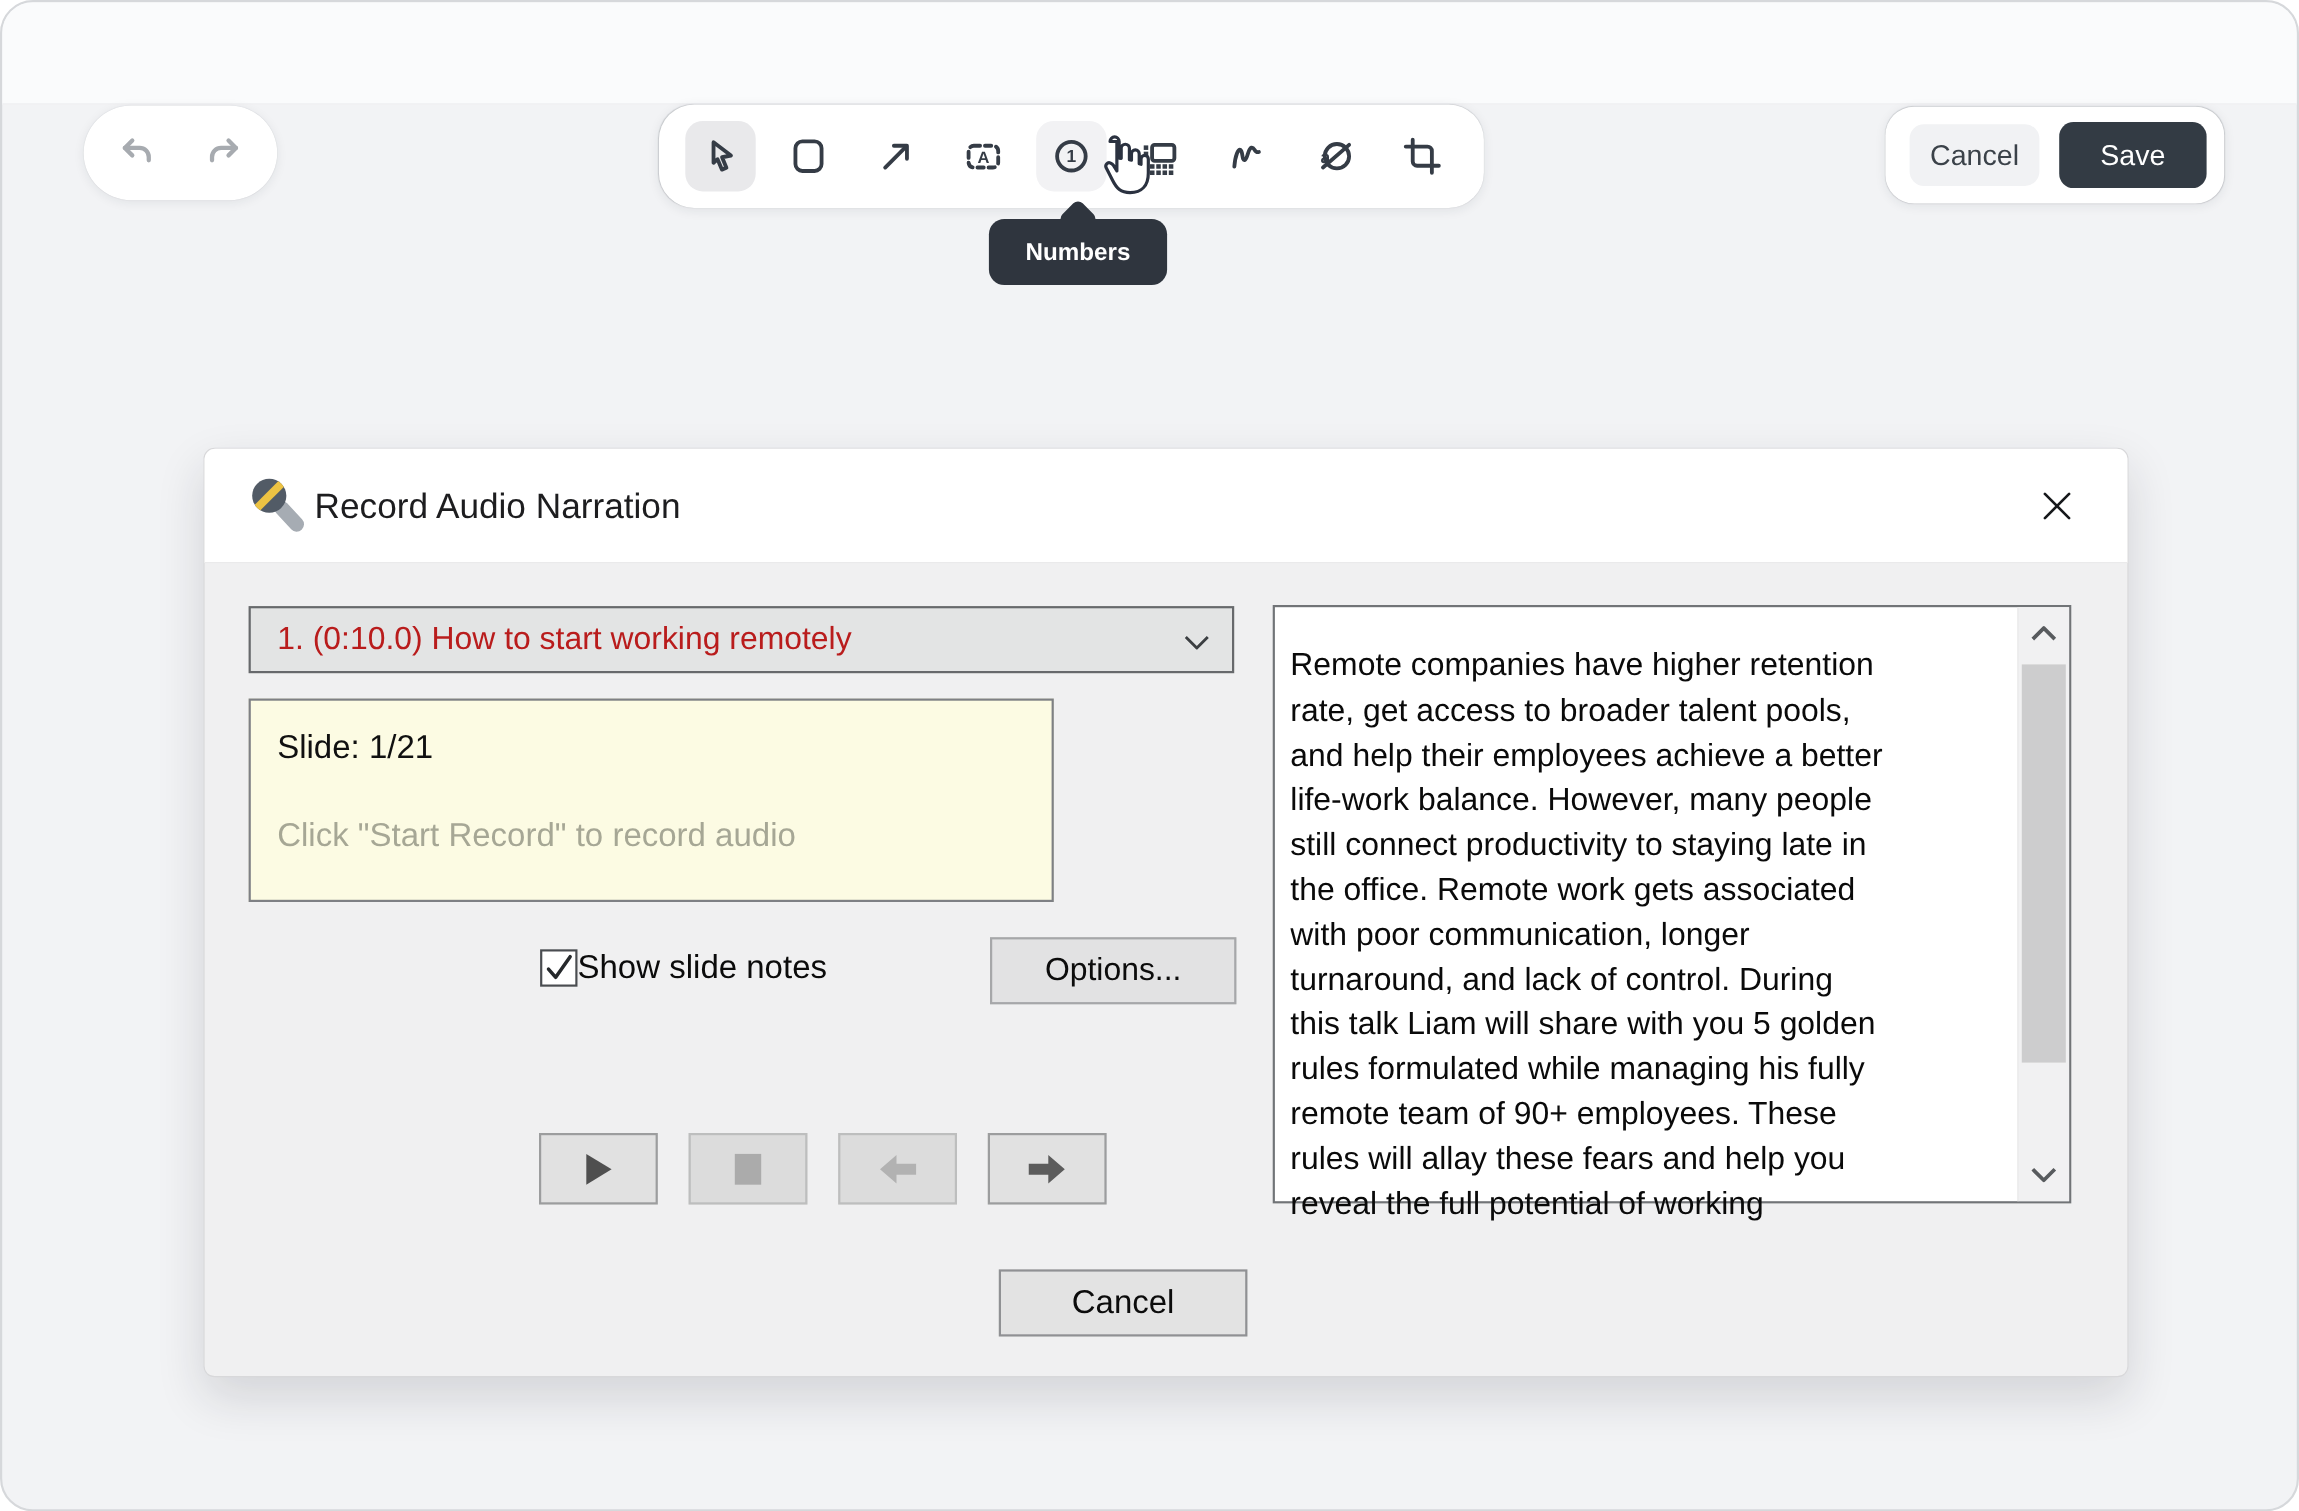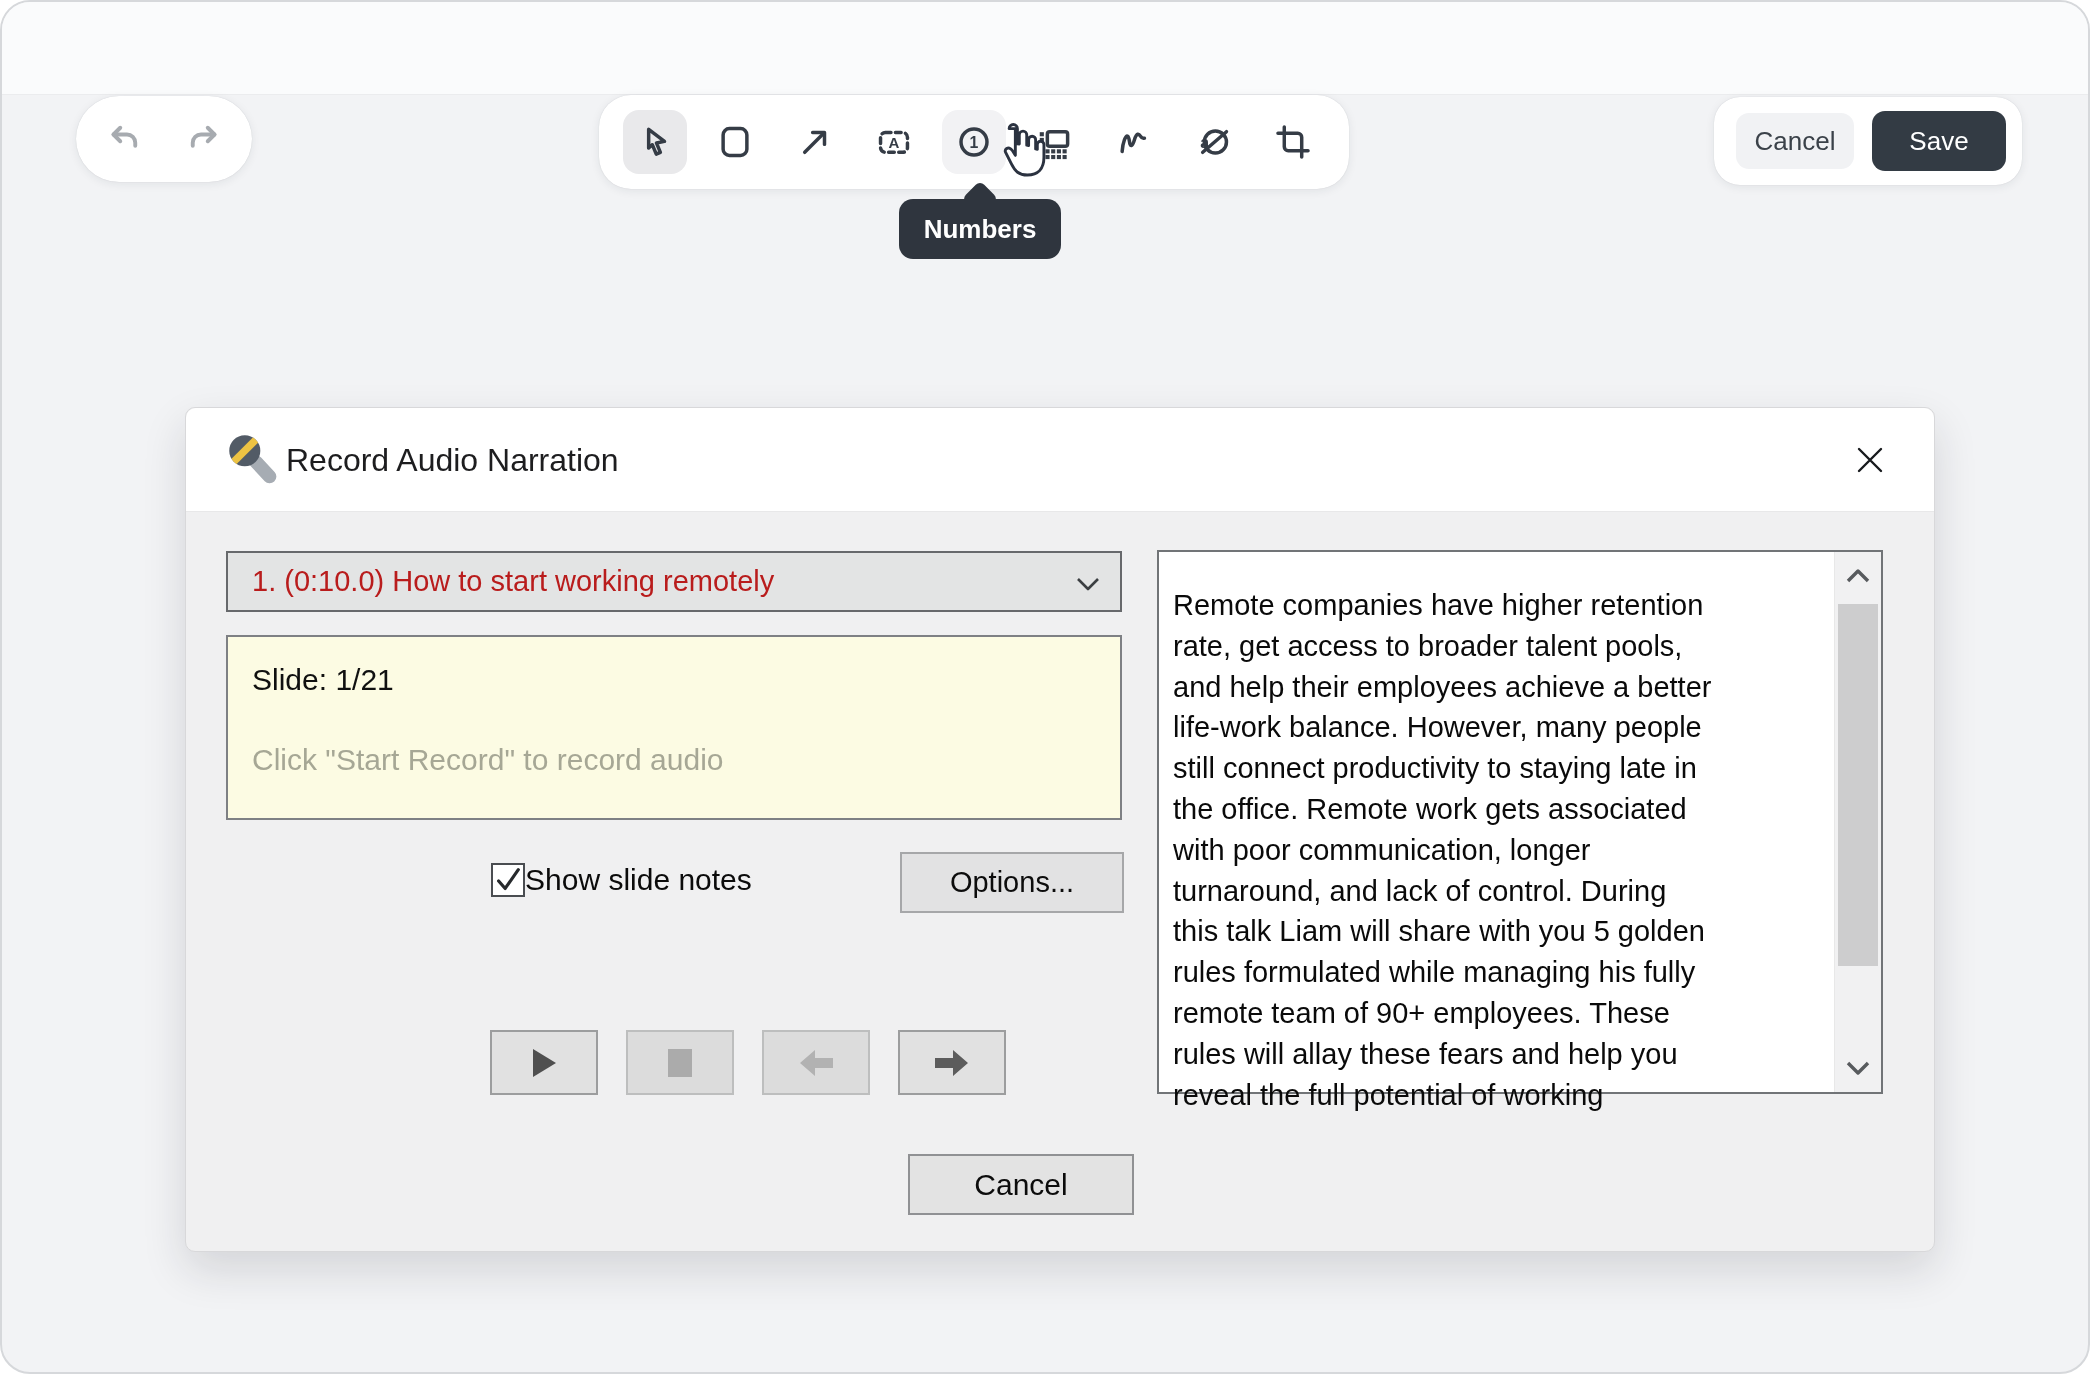--- a/index.html
+++ b/index.html
@@ -24,41 +24,41 @@
   .tool svg text{stroke:none;fill:#353c46;font-family:"Liberation Sans",sans-serif;font-weight:bold;}
 
   #topright{left:1712px;top:95px;width:308px;height:88px;border-radius:26px;}
   .tr-btn{position:absolute;border-radius:13px;display:flex;align-items:center;justify-content:center;
     font-size:26px;cursor:pointer;}
   #btn-cancel-top{left:22px;top:16px;width:118px;height:56px;background:#f1f2f4;color:#3b4249;}
   #btn-save-top{left:158px;top:14px;width:134px;height:60px;background:var(--save-bg,#333b44);color:#ffffff;}
 
   
   #tooltip{position:absolute;left:897px;top:197px;width:162px;height:60px;background:var(--tooltip-bg,#2f353e);
-    border-radius:14px;display:flex;align-items:center;justify-content:center;color:#fff;font-size:26px;font-weight:bold;z-index:5;}
+    border-radius:14px;display:flex;align-items:center;justify-content:center;color:#fff;font-size:22px;font-weight:bold;z-index:5;}
   #tooltip-notch{position:absolute;left:965px;top:184px;width:26px;height:26px;background:var(--tooltip-bg,#2f353e);
     border-radius:6px;transform:rotate(45deg);z-index:4;}
 
   #hand-cursor{position:absolute;left:986px;top:120px;width:58px;height:58px;z-index:9;}
 
   
   #dialog{position:absolute;left:183px;top:405px;width:1750px;height:845px;background:#f0f0f1;
     border:1px solid #d8d8da;border-radius:10px;box-shadow:0 18px 44px rgba(25,30,40,.14);box-sizing:border-box;}
   #dialog-header{position:absolute;left:0;top:0;width:100%;height:104px;background:#fff;
     border-radius:10px 10px 0 0;border-bottom:1px solid #e8e8e9;box-sizing:border-box;}
   #dialog-title{position:absolute;left:100px;top:0;line-height:104px;font-size:32px;color:#1d1d1f;}
   #mic-icon{position:absolute;left:36px;top:22px;}
   #dialog-close{position:absolute;right:44px;top:32px;width:40px;height:40px;display:flex;align-items:center;justify-content:center;cursor:pointer;}
 
   .win-border{box-sizing:border-box;}
   #slide-combo{position:absolute;left:40px;top:143px;width:896px;height:61px;background:#e3e4e4;
     border:2px solid #67696c;font-size:29px;color:#b91c1c;line-height:57px;padding-left:24px;cursor:pointer;}
   #combo-chevron{position:absolute;right:18px;top:22px;}
 
-  #status-panel{position:absolute;left:40px;top:227px;width:896px;height:185px;background:var(--panel-yellow,#fcfbe3);
+  #status-panel{position:absolute;left:40px;top:227px;width:732px;height:185px;background:var(--panel-yellow,#fcfbe3);
     border:2px solid #7e8084;}
   #slide-counter{position:absolute;left:24px;top:26px;font-size:30px;color:#101010;}
   #record-hint{position:absolute;left:24px;top:106px;font-size:30px;color:#a6a795;}
 
   #start-record{position:absolute;left:42px;top:440px;width:236px;height:244px;background:var(--startrec-bg,#dcecf8);
     border:3px solid var(--startrec-border,#2e7ecf);cursor:pointer;}
   #record-dot{position:absolute;left:79px;top:56px;width:76px;height:76px;border-radius:50%;background:var(--record-red,#d43a2a);}
   #start-record-label{position:absolute;left:0;top:176px;width:100%;text-align:center;font-size:31px;color:#0c0c0c;}
 
   .chk-row{position:absolute;display:flex;align-items:center;height:40px;}

